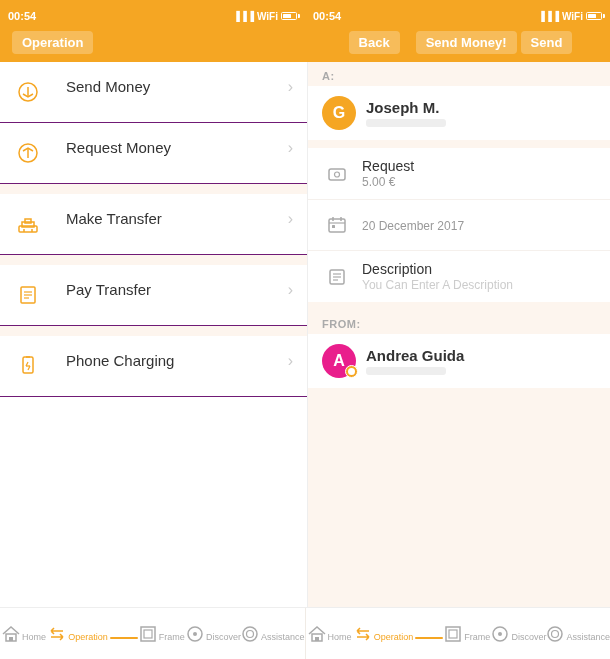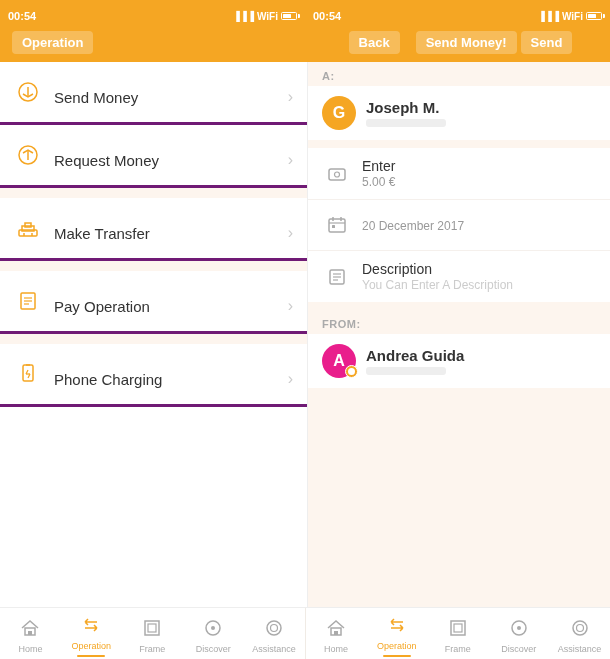--- a/index.html
+++ b/index.html
@@ -97,25 +97,26 @@
     
     .left-panel {
       width: 308px;
       background: #fff;
       border-right: 1px solid #eee;
       overflow-y: auto;
     }
 
     .menu-item {
       display: flex;
-      align-items: flex-end;
+      align-items: flex-start;
       padding: 16px 14px;
-      border-bottom: 3px solid #701a75;
+      border-bottom: 1px solid #701a75;
       cursor: pointer;
       background: white;
+      gap: 12px;
     }
     .menu-item-icon {
       width: 28px;
       height: 28px;
       margin-right: 12px;
       display: flex;
       align-items: center;
       justify-content: center;
       color: #f5a623;
       font-size: 18px;
@@ -253,21 +254,21 @@
     .bottom-nav {
       flex: 1;
       display: flex;
       align-items: stretch;
       border-right: 1px solid #f0ebe5;
     }
     .bottom-nav:last-child { border-right: none; }
     .nav-item {
       flex: 1;
       display: flex;
-      flex-direction: column;
+      flex-direction: row;
       align-items: center;
       justify-content: center;
       cursor: pointer;
       padding-top: 6px;
       gap: 2px;
     }
     .nav-item-icon {
       font-size: 18px;
       color: #aaa;
     }
@@ -371,21 +372,21 @@
 
     <div class="menu-item">
       <div class="menu-item-icon">
         <svg width="22" height="22" viewBox="0 0 22 22">
           <rect x="4" y="3" width="14" height="16" rx="1" fill="none" stroke="#f5a623" stroke-width="1.5"></rect>
           <line x1="7" y1="8" x2="15" y2="8" stroke="#f5a623" stroke-width="1.2"></line>
           <line x1="7" y1="11" x2="15" y2="11" stroke="#f5a623" stroke-width="1.2"></line>
           <line x1="7" y1="14" x2="12" y2="14" stroke="#f5a623" stroke-width="1.2"></line>
         </svg>
       </div>
-      <span class="menu-item-label">Pay Operation</span>
+      <span class="menu-item-label">Pay Transfer</span>
       <span class="menu-item-chevron">›</span>
     </div>
 
     <div class="menu-section"></div>
 
     <div class="menu-item">
       <div class="menu-item-icon">
         <svg width="22" height="22" viewBox="0 0 22 22">
           <rect x="6" y="2" width="10" height="16" rx="1.5" fill="none" stroke="#f5a623" stroke-width="1.5"></rect>
           <line x1="9" y1="2" x2="13" y2="2" stroke="#f5a623" stroke-width="1.5"></line>
@@ -419,21 +420,21 @@
     <div class="detail-card">
 
       <div class="detail-row">
         <div class="detail-row-icon">
           <svg width="20" height="20" viewBox="0 0 20 20">
             <rect x="2" y="5" width="16" height="11" rx="2" fill="none" stroke="#aaa" stroke-width="1.5"></rect>
             <circle cx="10" cy="10.5" r="2.5" fill="none" stroke="#aaa" stroke-width="1.2"></circle>
           </svg>
         </div>
         <div class="detail-row-content">
-          <div class="detail-row-title">Enter</div>
+          <div class="detail-row-title">Request</div>
           <div class="detail-row-subtitle">5.00 €</div>
         </div>
       </div>
 
       <div class="detail-row">
         <div class="detail-row-icon">
           <svg width="20" height="20" viewBox="0 0 20 20">
             <rect x="2" y="4" width="16" height="13" rx="1.5" fill="none" stroke="#aaa" stroke-width="1.5"></rect>
             <line x1="2" y1="8" x2="18" y2="8" stroke="#aaa" stroke-width="1.2"></line>
             <line x1="6" y1="2" x2="6" y2="6" stroke="#aaa" stroke-width="1.5"></line>

